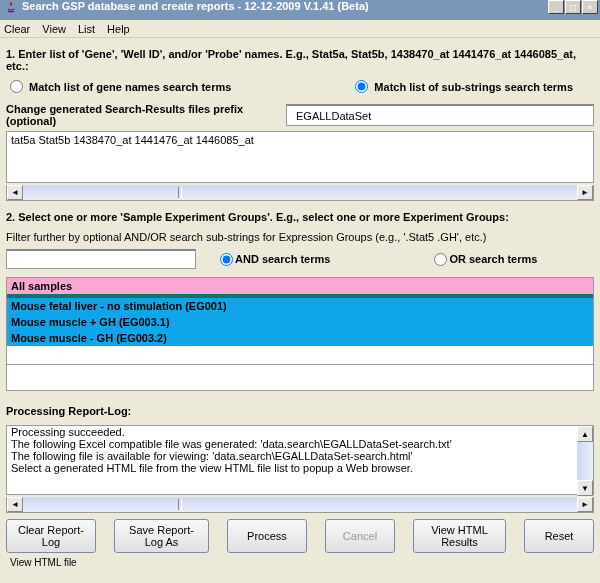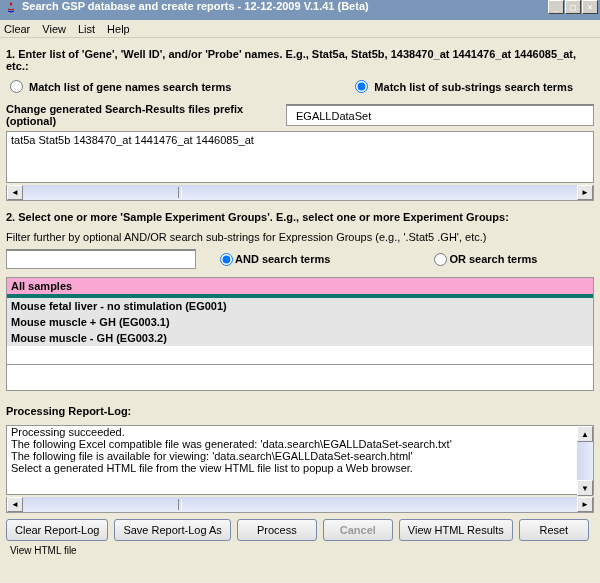--- a/index.html
+++ b/index.html
@@ -134,21 +134,21 @@
     background: #fff;
     margin-top: 8px;
   }
   .listbox .hdr {
     background: #f9a8d4;
     font-weight: bold;
     padding: 2px 4px;
     border-bottom: 4px solid #0f766e;
   }
   .listbox .item {
-    background: #e5e5e5;
+    background: #0ea5e9;
     font-weight: bold;
     padding: 2px 4px;
   }
   .listbox .blankrow { height: 18px; background: #fff; }
   .status-blank {
     height: 26px;
     background: #fff;
     border: 1px solid #999;
     border-top: none;
     margin-bottom: 14px;
@@ -181,35 +181,35 @@
     background: #e8e8e8;
     border: 1px solid #fff;
     border-right-color: #888;
     border-bottom-color: #888;
     display: flex; align-items: center; justify-content: center;
     font-size: 8px;
   }
   .vscroll .vtrack { flex: 1; background: linear-gradient(to right, #d0d8f0, #e8edfa); }
   .btnrow {
     display: flex;
-    gap: 6px;
+    gap: 18px;
     margin: 6px 0 2px 0;
     justify-content: flex-start;
   }
   button.btn {
     background: linear-gradient(to bottom, #f8f8f8, #e0e0e0);
     border: 1px solid #7a8aac;
     border-radius: 3px;
     padding: 4px 8px;
     font-family: Arial, sans-serif;
     font-size: 11px;
     min-width: 90px;
     cursor: default;
   }
-  button.btn:disabled { color: #999; font-weight: bold; }
+  button.btn:disabled { color: #999; }
   .statusbar { font-size: 10px; padding: 2px 4px; }
 </style>
 </head>
 <body>
 
 <div class="titlebar">
   <span class="java-icon">
     <svg width="12" height="12" viewBox="0 0 12 12">
         <path d="M3 8 q3 2 6 0" stroke="#c00" fill="none" stroke-width="1"></path>
         <path d="M3 10 q3 2 6 0" stroke="#00c" fill="none" stroke-width="1"></path>

